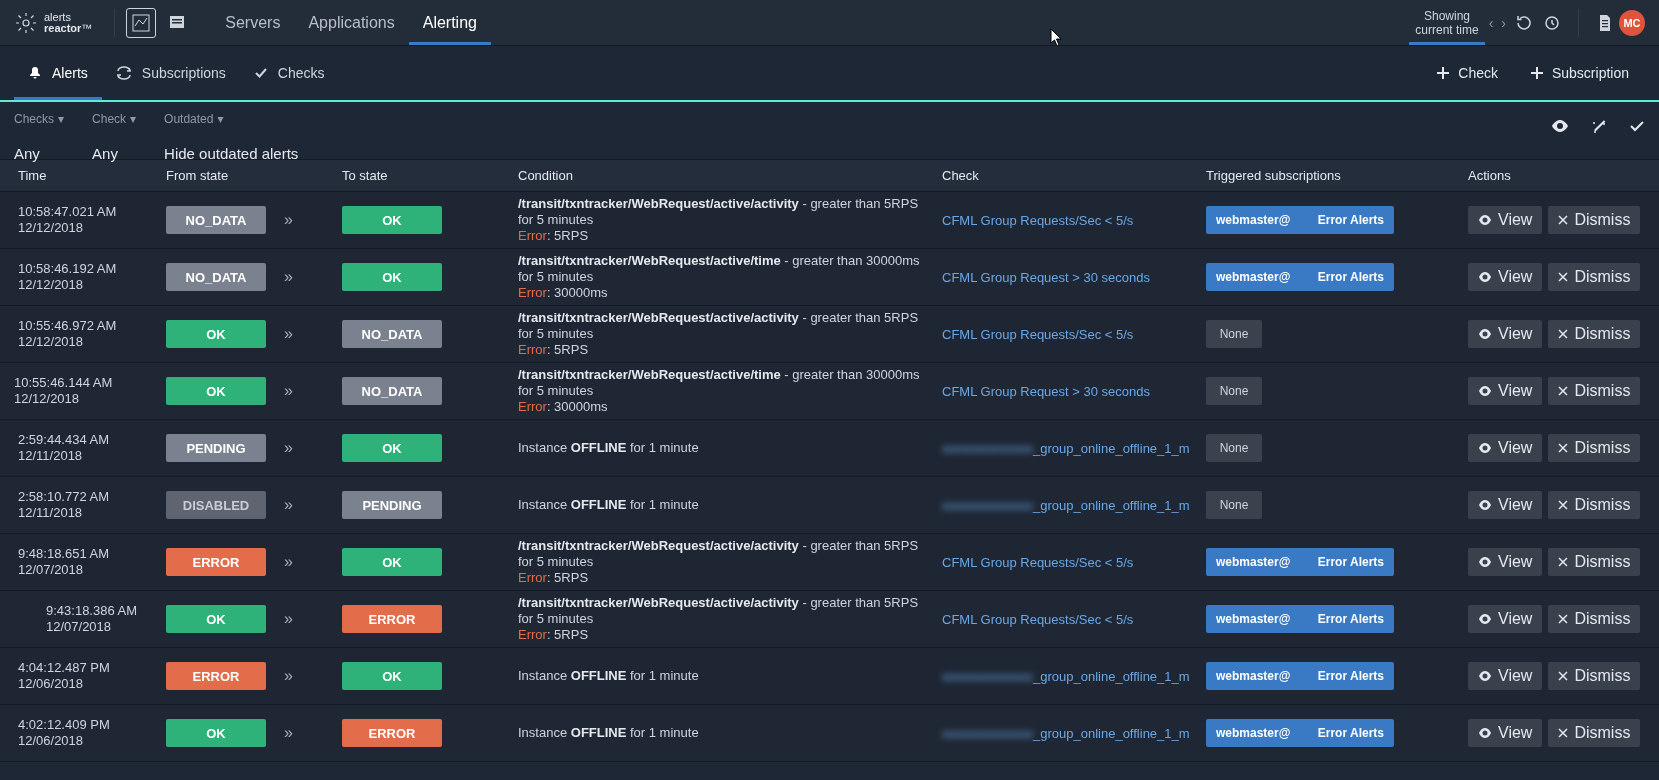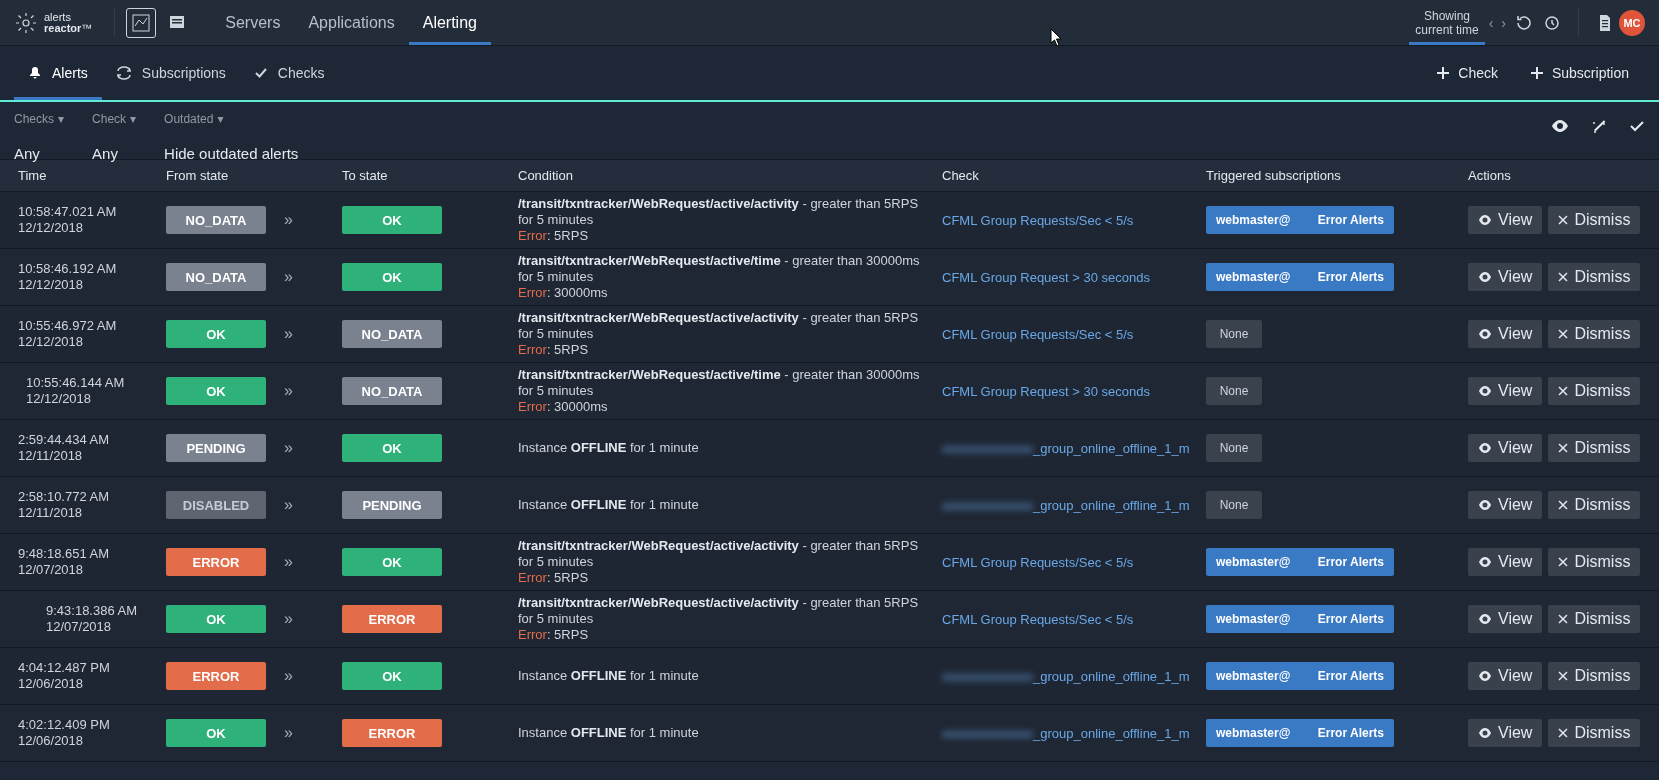--- a/index.html
+++ b/index.html
@@ -350,21 +350,21 @@
     </div>
     <div class="act-btn">
       <svg width="10" height="10" viewBox="0 0 10 10">
               <path d="M1 1l8 8M9 1l-8 8" stroke="#e5e9ef" stroke-width="1.5"></path>
             </svg>
       <span>Dismiss</span>
     </div>
         </div>
       </div>
       <div class="trow">
-        <div class="cell ts" style="padding-left: 26px;">
+        <div class="cell ts" style="padding-left: 14px;">
           <div>10:55:46.144 AM</div>
           <div class="d">12/12/2018</div>
         </div>
         <div class="cell state-wrap">
           <div class="badge b-ok">OK</div>
           <span class="arrow">»</span>
         </div>
         <div class="cell">
           <div class="badge b-nodata">NO_DATA</div>
         </div>

